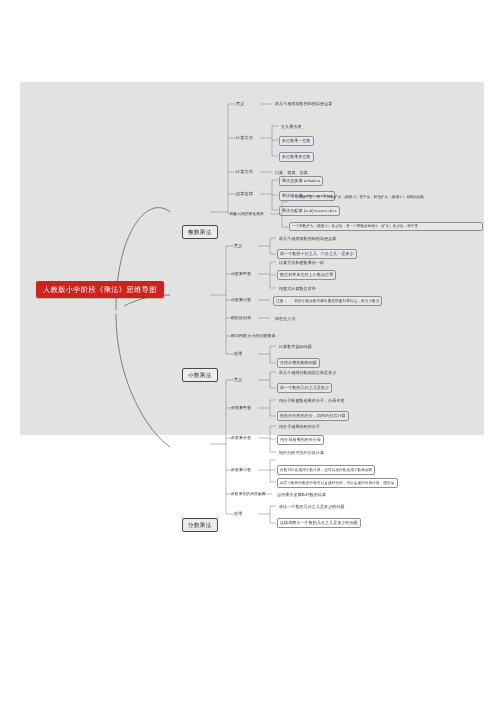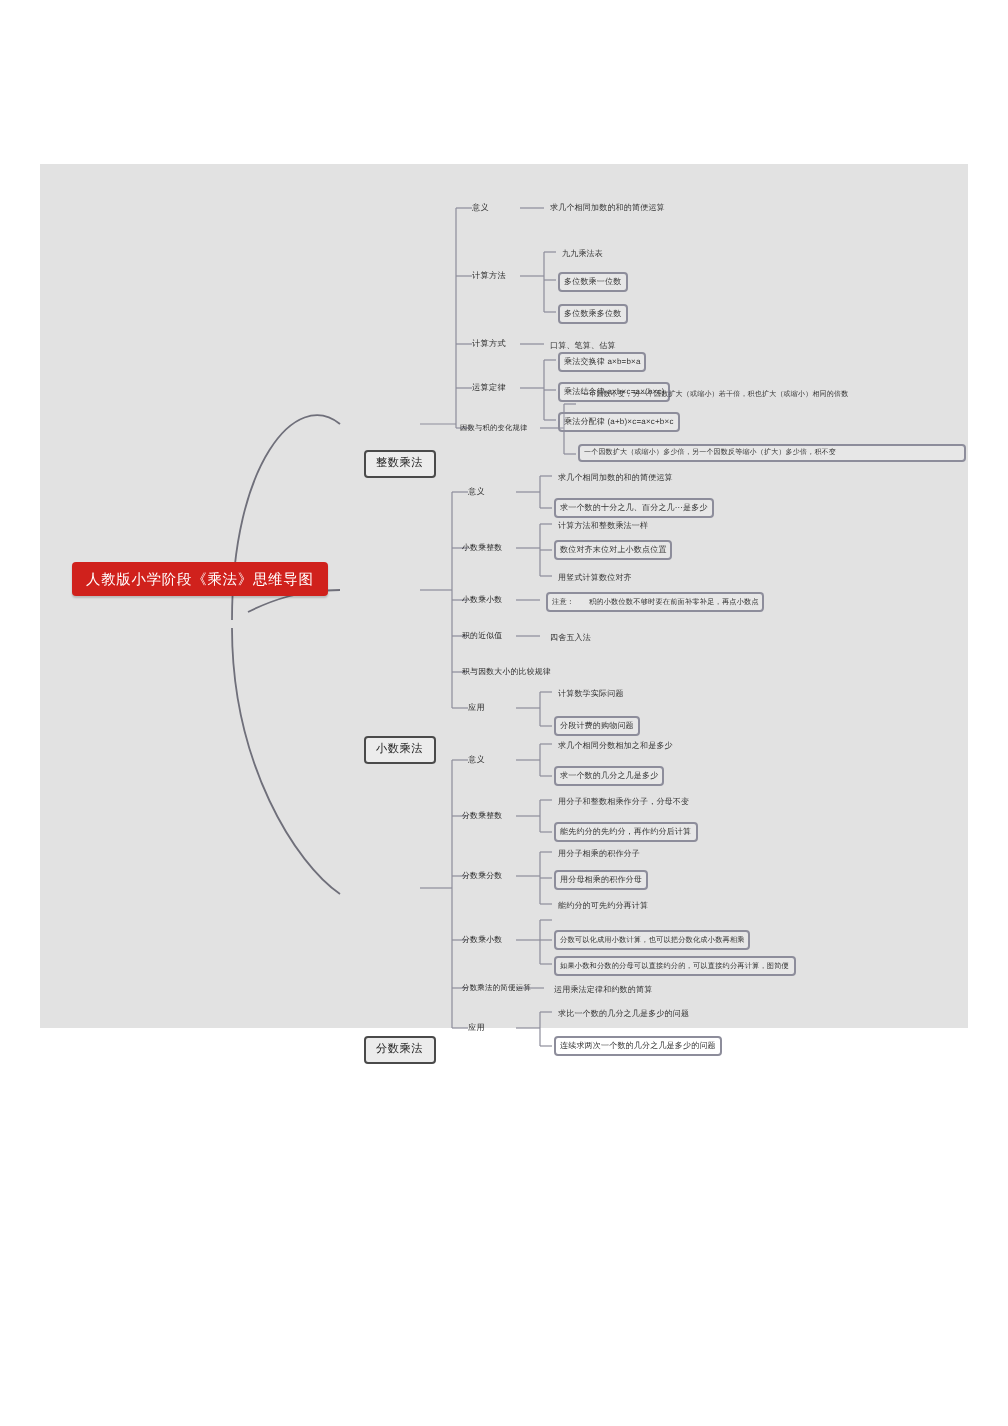--- a/index.html
+++ b/index.html
@@ -2,21 +2,21 @@
 <html><head>
 <meta charset="utf-8">
 <style>
   html,body{margin:0;padding:0;}
   body{
     width:504px;height:713px;background:#ffffff;
     font-family:"Liberation Sans","DejaVu Sans",sans-serif;
     overflow:hidden;
   }
   #canvas{
-    position:absolute;left:20px;top:82px;width:464px;height:432px;
+    position:absolute;left:20px;top:82px;width:464px;height:353px;
     background:#e2e2e2;
   }
   
   .root{
     position:absolute;left:16px;top:199px;
     background:#d0211c;color:#ffffff;
     font-size:7.2px;line-height:11px;
     padding:3px 7px;border-radius:2px;
     white-space:nowrap;letter-spacing:.4px;
     box-shadow:0 1px 1px rgba(0,0,0,.18);

